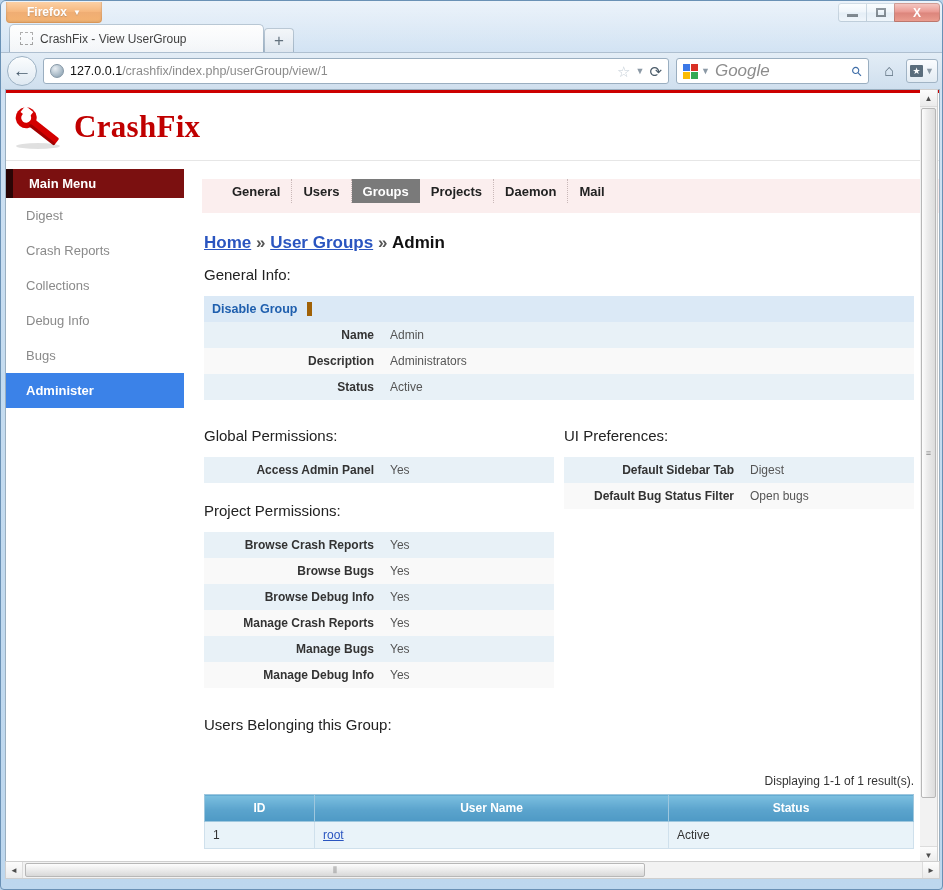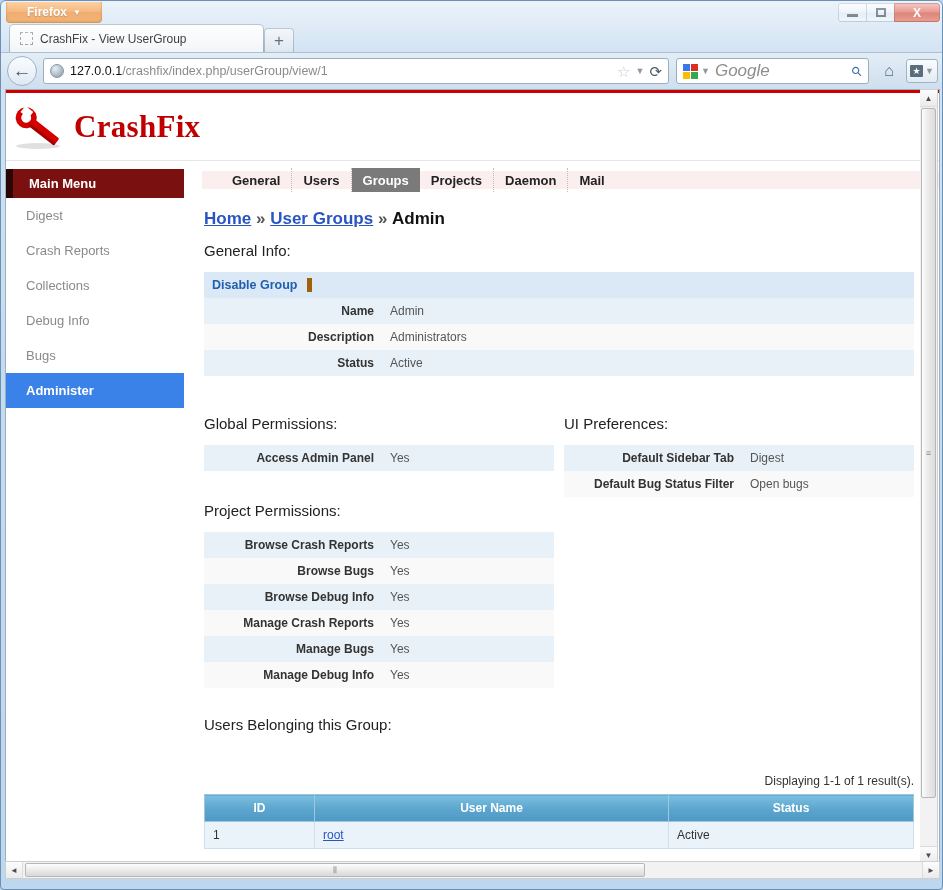--- a/index.html
+++ b/index.html
@@ -156,37 +156,37 @@
     padding:7px 0 7px 16px; border-left:7px solid #2b0505; margin-right:5px;
   }
   .menu-item {
     font-size:13px; color:#8a8a8a; padding:10px 0 10px 20px; margin-right:5px;
   }
   .menu-item.active { background:#3b82e8; color:#fff; font-weight:bold; }
 
   .content { flex:1 1 auto; padding:0 0 0 13px; }
 
   .tabsbar {
-    background:#fbeeee; height:18px; display:flex; align-items:center;
-    padding-left:19px; margin-top:10px;
+    background:#fbeeee; height:34px; display:flex; align-items:flex-start;
+    padding-left:19px; margin-top:18px;
   }
   .nav-tab {
     font-size:13px; font-weight:bold; color:#222; padding:5px 11px;
     border-right:1px dotted #c9b8b8; height:24px; display:flex; align-items:center;
   }
   .nav-tab:last-child { border-right:none; }
   .nav-tab.sel { background:#7a7a7a; color:#fff; border-right:none; }
 
   .inner { padding:20px 22px 0 2px; }
   .breadcrumb { font-size:17px; margin-bottom:13px; }
   .breadcrumb a { color:#2a55c0; text-decoration:underline; font-weight:bold; }
   .breadcrumb .sep { color:#555; font-weight:bold; }
   .breadcrumb .cur { color:#111; font-weight:bold; }
 
-  h2.sec { font-size:15px; font-weight:normal; color:#222; margin:12px 0 13px 0; }
+  h2.sec { font-size:15px; font-weight:normal; color:#222; margin:0 0 13px 0; }
 
   table.detail { border-collapse:collapse; font-size:12px; }
   table.detail td { padding:6px 8px; vertical-align:middle; }
   table.detail tr.odd td { background:#e8f1f7; }
   table.detail tr.even td { background:#f9f9f9; }
   table.detail td.lbl { text-align:right; font-weight:bold; color:#333; white-space:nowrap; }
   table.detail td.val { color:#555; }
 
   .gi-table { width:710px; }
   .gi-actions { background:#dbe9f6; padding:9px 8px 9px 20px; }

